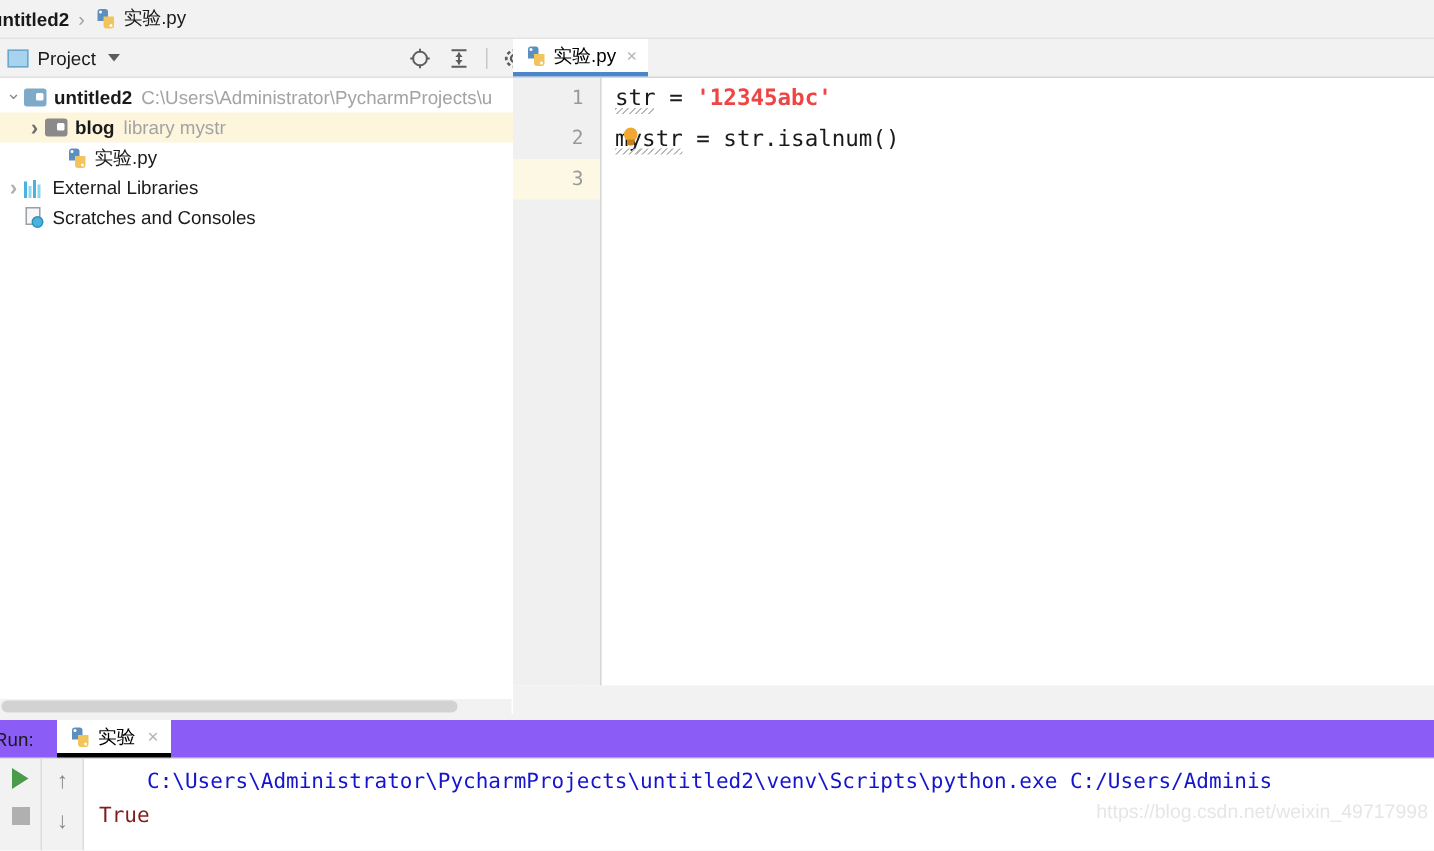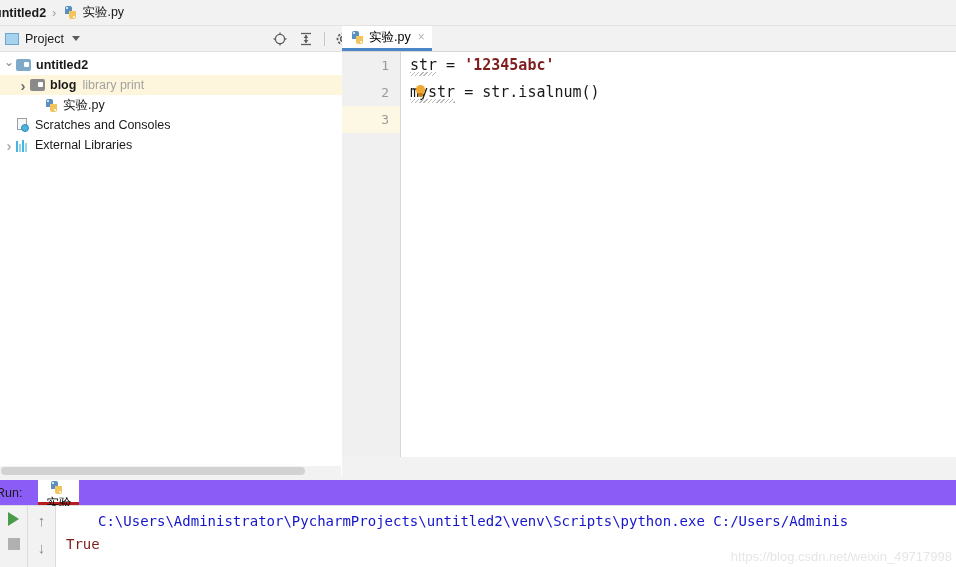--- a/index.html
+++ b/index.html
@@ -87,21 +87,21 @@
   #code-wrap { position: relative; height: 405px; background: #ffffff; display: flex; }
   #gutter { width: 59px; background: #f0f0f0; border-right: 1px solid #d6d6d6;
     position: relative; flex: none; }
   .gnum { height: 27px; line-height: 27px; text-align: right; padding-right: 11px;
     color: #999999; font-family: "DejaVu Sans Mono", monospace; font-size: 13px; }
   .gnum.hl { background: #fdf8e3; }
   #code { flex: 1; position: relative; }
   .cline { height: 27px; line-height: 27px; font-family: "DejaVu Sans Mono", monospace;
     font-size: 15px; color: #1a1a1a; padding-left: 9px; white-space: pre; position: relative; }
   .cline.hl { background: #fdf8e3; }
-  .str { color: #7f1d1d; font-weight: bold; }
+  .str { color: #ef4444; font-weight: bold; }
   .fn { color: #6a5acd; }
   .brace-hl { background: #c5dffa; }
   .squiggle { position: absolute; height: 4px; bottom: 3px;
     background-image: repeating-linear-gradient(135deg, #b9b9b9 0 1px, transparent 1px 3px); }
   .bulb { position: absolute; width: 11px; height: 13px; }
   .bulb .b { position: absolute; left: 1px; top: 0; width: 9px; height: 9px;
     background: #f0a830; border-radius: 50% 50% 45% 45%; }
   .bulb .s { position: absolute; left: 3px; top: 8px; width: 5px; height: 4px;
     background: #c98115; border-radius: 0 0 2px 2px; }
 
@@ -113,37 +113,37 @@
   #hscroll-thumb { position: absolute; left: 1px; top: 467px; width: 304px; height: 8px;
     background: #d2d2d2; border-radius: 4px; }
   #panel-gap { position: absolute; left: 0; top: 476px; width: 956px; height: 4px; background: #f2f2f2; }
 
   
   #run-panel { position: absolute; left: 0; top: 480px; width: 956px; height: 87px; background: #ffffff; }
   #run-header { height: 26px; background: #8b5cf6; display: flex; align-items: flex-end;
     border-bottom: 1px solid #dcdcdc; }
   #run-label { font-size: 12.5px; color: #1a1a1a; padding: 0 8px 5px 0; margin-left: -4px; }
   .run-tab { height: 25px; display: flex; align-items: center; padding: 0 8px;
-    background: #ffffff; border-bottom: 3px solid #b91c1c; font-size: 12.5px; margin-left: 8px; flex-direction: column; }
+    background: #ffffff; border-bottom: 3px solid #000000; font-size: 12.5px; margin-left: 8px; }
   .run-tab .tab-close { color: #b4b4b4; margin-left: 8px; }
   #run-body { display: flex; height: 61px; }
   #run-actions { width: 28px; background: #f2f2f2; border-right: 1px solid #dcdcdc;
     display: flex; flex-direction: column; align-items: center; padding-top: 6px; gap: 12px; flex: none; }
   .play-tri { width: 0; height: 0; border-top: 7px solid transparent;
     border-bottom: 7px solid transparent; border-left: 11px solid #4a9b4a; }
   .stop-sq { width: 12px; height: 12px; background: #b0b0b0; }
   #run-nav { width: 28px; background: #f2f2f2; border-right: 1px solid #dcdcdc;
     display: flex; flex-direction: column; align-items: center; padding-top: 6px; gap: 10px;
     color: #8a8a8a; font-size: 15px; flex: none; }
   #console { flex: 1; background: #ffffff; padding: 4px 0 0 10px; overflow: hidden; position: relative; }
   .cons-line { font-family: "DejaVu Sans Mono", monospace; font-size: 14px;
     line-height: 23px; white-space: pre; }
   .cons-cmd { color: #1414cc; margin-left: 32px; }
   .cons-out { color: #7f1d1d; }
-  #watermark { position: absolute; right: 4px; bottom: 3px; color: #e6e6e6;
+  #watermark { position: absolute; right: 4px; bottom: 19px; color: #e6e6e6;
     font-size: 13px; font-family: "Liberation Sans", sans-serif; }
 </style>
 </head>
 <body>
 
 <div id="app">
 
   <div id="breadcrumb-bar">
     <span class="crumb crumb-project">untitled2</span>
     <span class="crumb-sep">›</span>
@@ -203,56 +203,57 @@
         </span>
       </span>
     </div>
 
     <div id="project-tree">
 
       <div class="tree-row" style="padding-left:2px;">
         <span class="arrow down"></span>
         <span class="folder"></span>
         <span class="node-name">untitled2</span>
+        <span class="node-sub">C:\Users\Administrator\PycharmProjects\u</span>
       </div>
 
       <div class="tree-row hl" style="padding-left:16px;">
         <span class="arrow right"></span>
         <span class="folder gray"></span>
         <span class="node-name">blog</span>
-        <span class="node-sub">library print</span>
+        <span class="node-sub">library mystr</span>
       </div>
 
       <div class="tree-row" style="padding-left:44px;">
         <span class="py-icon">
           <span class="pb"></span>
             <span class="py"></span>
             <span class="dot1"></span>
             <span class="dot2"></span>
         </span>
         <span>实验.py</span>
-      </div>
-
-      <div class="tree-row" style="padding-left:16px;">
-        <span class="scratch-icon">
-          <span class="pg"></span>
-            <span class="cl"></span>
-        </span>
-        <span>Scratches and Consoles</span>
       </div>
 
       <div class="tree-row" style="padding-left:2px;">
         <span class="arrow right" style="opacity:.55"></span>
         <span class="lib-icon">
           <i style="height:11px;background:#49b2dd"></i>
             <i style="height:8px;background:#8fd6f0"></i>
             <i style="height:12px;background:#49b2dd"></i>
             <i style="height:9px;background:#8fd6f0"></i>
         </span>
         <span>External Libraries</span>
+      </div>
+
+      <div class="tree-row" style="padding-left:16px;">
+        <span class="scratch-icon">
+          <span class="pg"></span>
+            <span class="cl"></span>
+        </span>
+        <span>Scratches and Consoles</span>
       </div>
     </div>
   </div>
 
   <div id="editor-area">
     <div id="tab-bar">
       <div class="tab">
         <span class="py-icon">
           <span class="pb"></span>
             <span class="py"></span>

